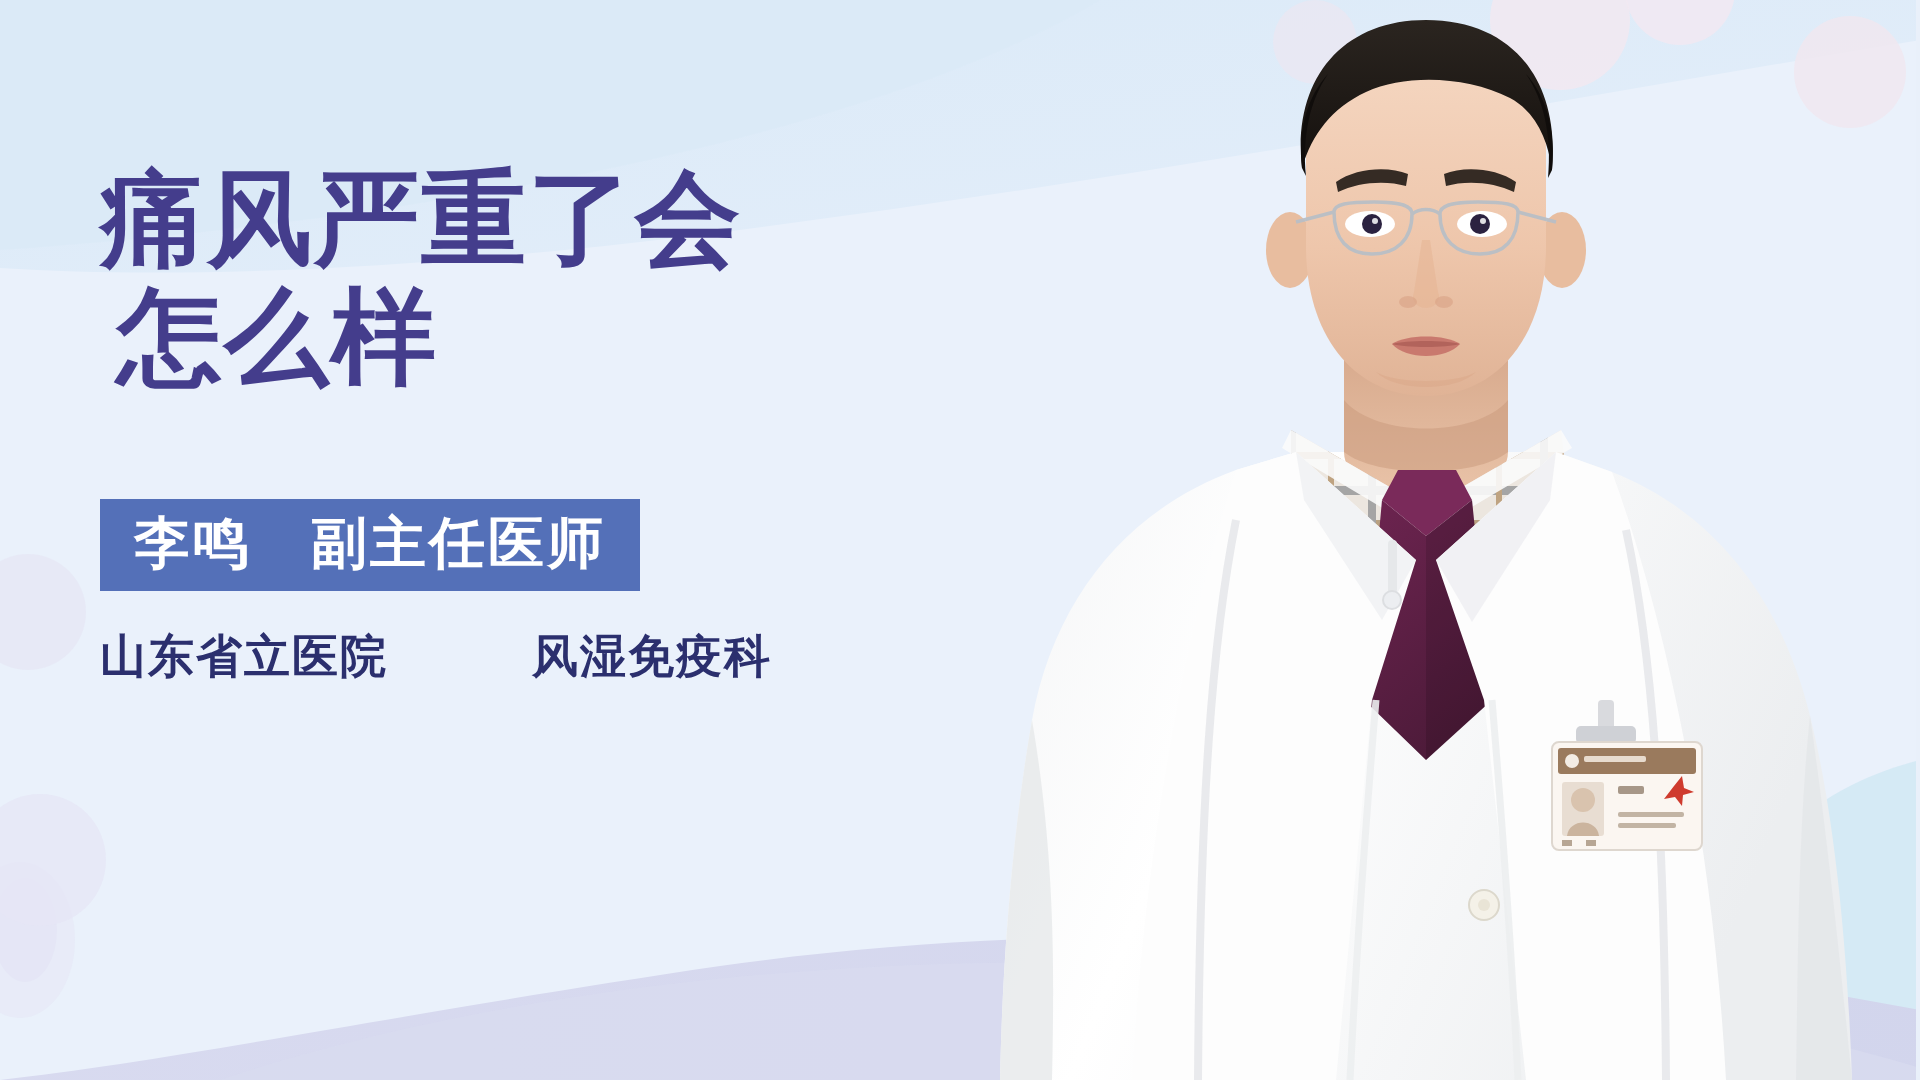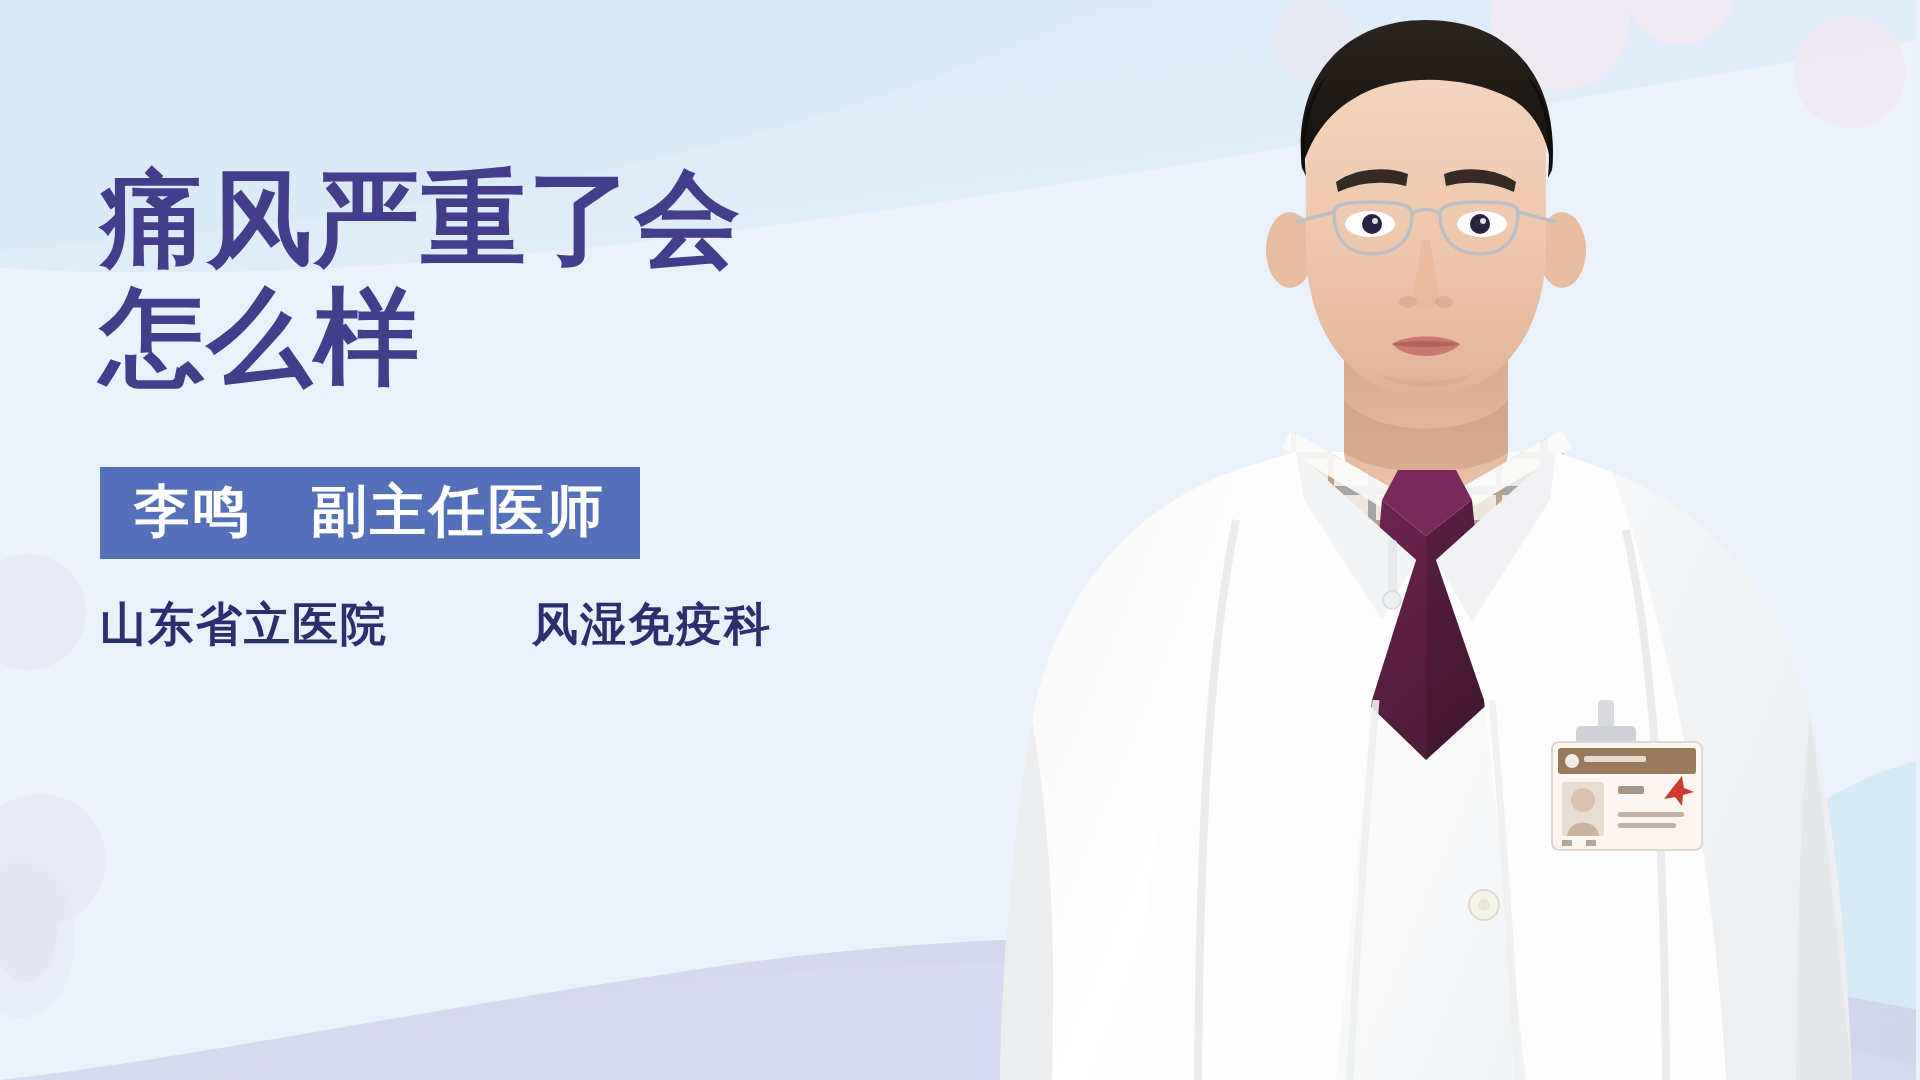--- a/index.html
+++ b/index.html
@@ -22,31 +22,31 @@
   .textblock{position:absolute;left:100px;top:160px;width:880px;}
   .title{
     color:#443d8c;
     font-size:105px;
     font-weight:bold;
     line-height:1.12;
     letter-spacing:2px;
     margin:0;
     white-space:pre-line;
   }
-  .title .l2{display:block;}
+  .title .l2{display:block;margin-left:17px;}
 
   .badge{
     display:inline-block;
     background:#5470b8;
     color:#ffffff;
     font-size:56px;
     font-weight:bold;
     letter-spacing:3px;
     padding:16px 34px 20px 34px;
-    margin-top:72px;
+    margin-top:104px;
     white-space:pre;
     line-height:1.0;
   }
 
   .affil{
     margin-top:40px;
     color:#2b2f6e;
     font-size:46px;
     font-weight:700;
     letter-spacing:2px;

